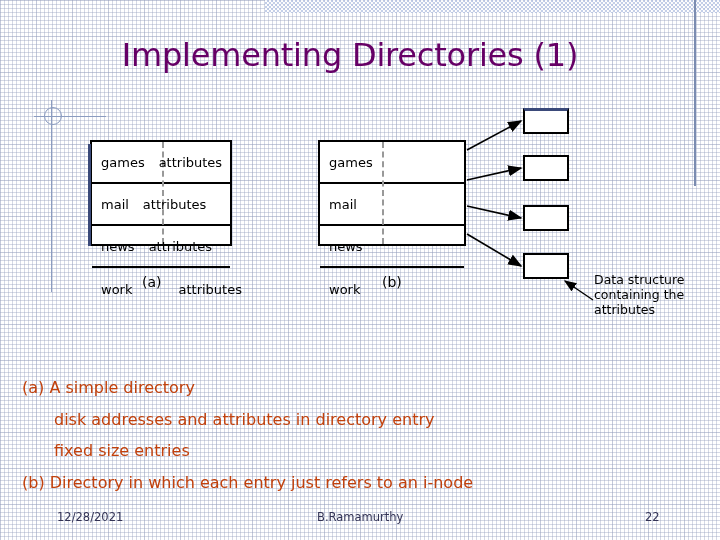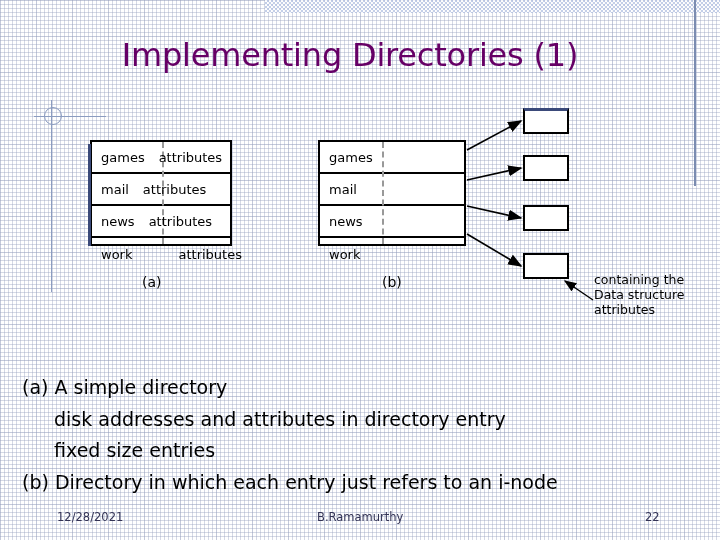--- a/index.html
+++ b/index.html
@@ -100,21 +100,21 @@
 
   
   .dtable {
     position: absolute;
     border: 2px solid #000000;
     background: #ffffff;
     box-sizing: border-box;
   }
   .dtable .drow {
     position: relative;
-    height: 32px;
+    height: 42px;
     box-sizing: border-box;
     border-bottom: 2px solid #000000;
     display: flex;
     align-items: center;
   }
   .dtable .drow:last-child { border-bottom: none; gap: 32px; }
   .dtable .dname {
     font-size: 13px;
     color: #000000;
     padding-left: 9px;
@@ -178,22 +178,22 @@
     color: #000000;
     font-family: "DejaVu Sans", sans-serif;
     width: 110px;
   }
 
   
   #body-text {
     position: absolute;
     left: 22px; top: 372px;
     width: 660px;
-    color: #000000;
-    font-size: 19px;
+    color: #c2410c;
+    font-size: 16px;
     line-height: 31.5px;
     font-family: "DejaVu Sans", sans-serif;
   }
   #body-text .l1 { margin-left: 0px; }
   #body-text .l2 { margin-left: 32px; }
 
   
   .footer-item {
     position: absolute;
     top: 510px;
@@ -274,22 +274,22 @@
       </marker>
     </defs>
     <line x1="467" y1="150" x2="521" y2="121" stroke="#000" stroke-width="1.6" marker-end="url(#ah)"></line>
     <line x1="467" y1="180" x2="521" y2="168" stroke="#000" stroke-width="1.6" marker-end="url(#ah)"></line>
     <line x1="467" y1="206" x2="521" y2="218" stroke="#000" stroke-width="1.6" marker-end="url(#ah)"></line>
     <line x1="467" y1="234" x2="521" y2="266" stroke="#000" stroke-width="1.6" marker-end="url(#ah)"></line>
     <line x1="593" y1="300" x2="565" y2="281" stroke="#000" stroke-width="1.4" marker-end="url(#ah)"></line>
   </svg>
 
   <div id="ds-caption">
+    <div>Data structure</div>
     <div>containing the</div>
-    <div>Data structure</div>
     <div>attributes</div>
   </div>
 
   <div id="body-text">
     <div class="l1">(a) A simple directory</div>
     <div class="l2">disk addresses and attributes in directory entry</div>
     <div class="l2">fixed size entries</div>
     <div class="l1">(b) Directory in which each entry just refers to an i-node</div>
   </div>
 

